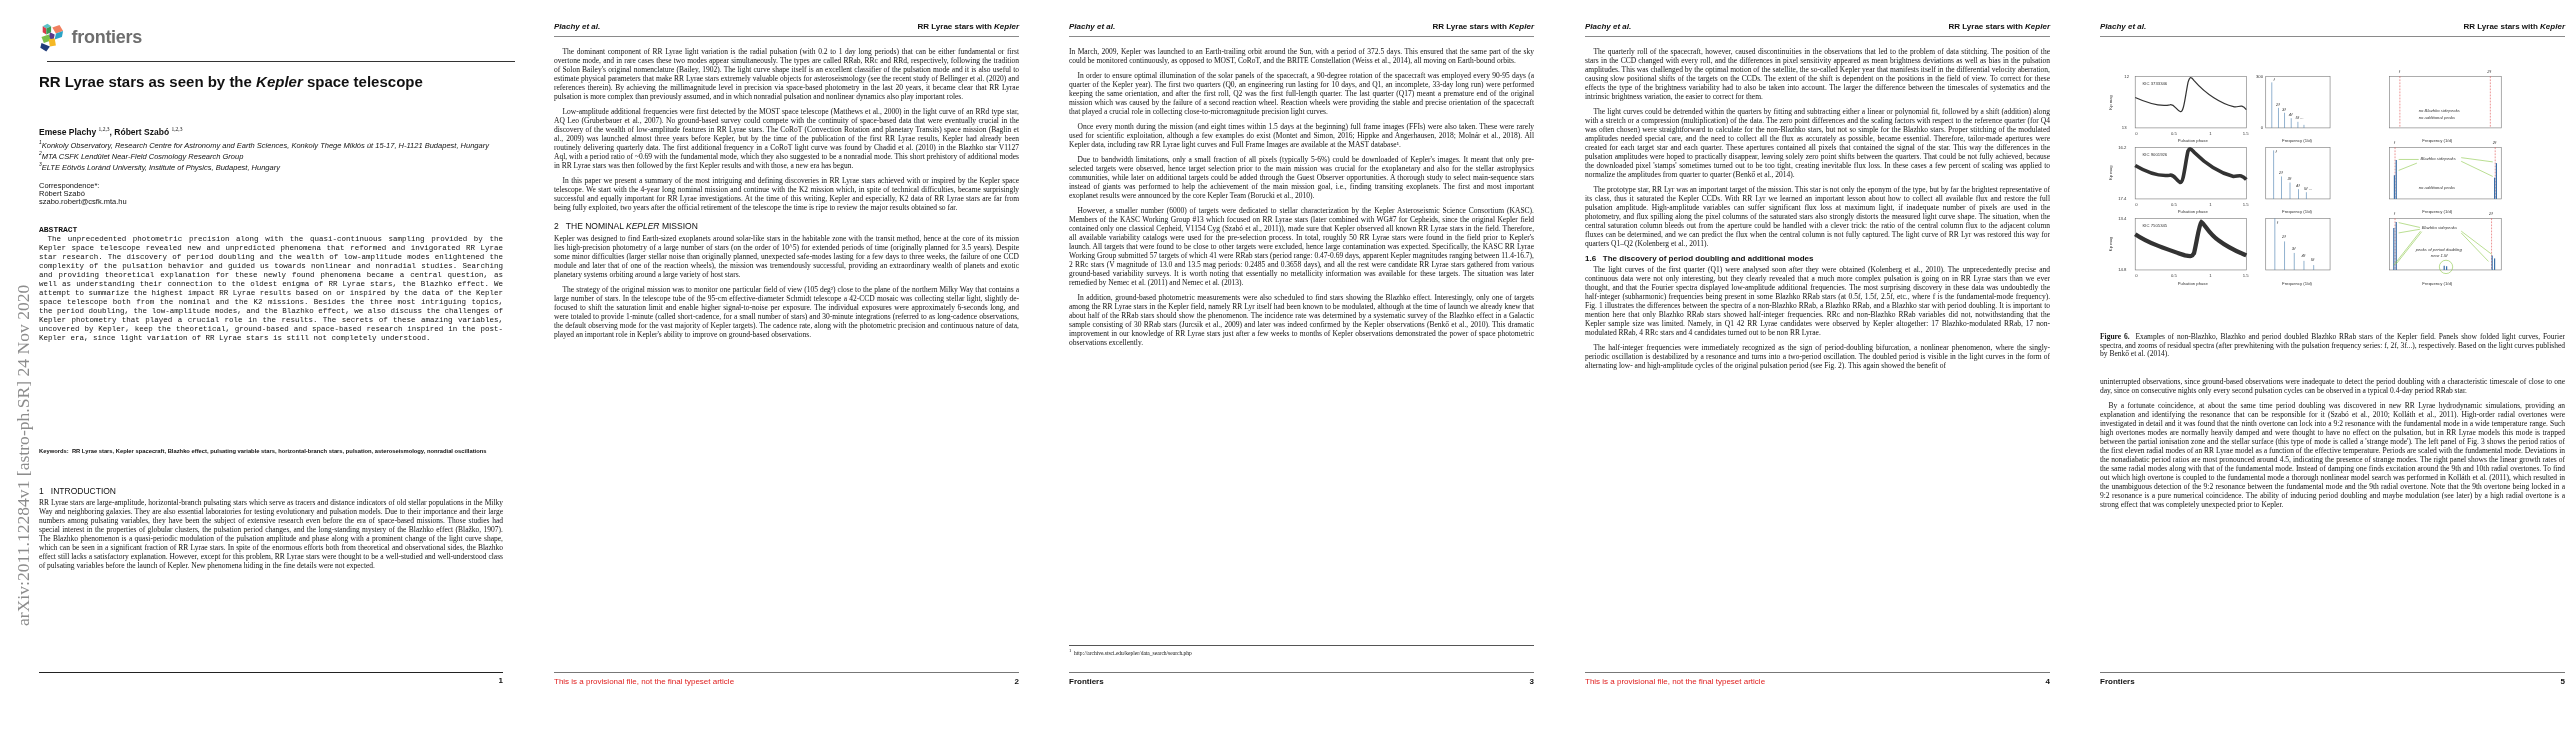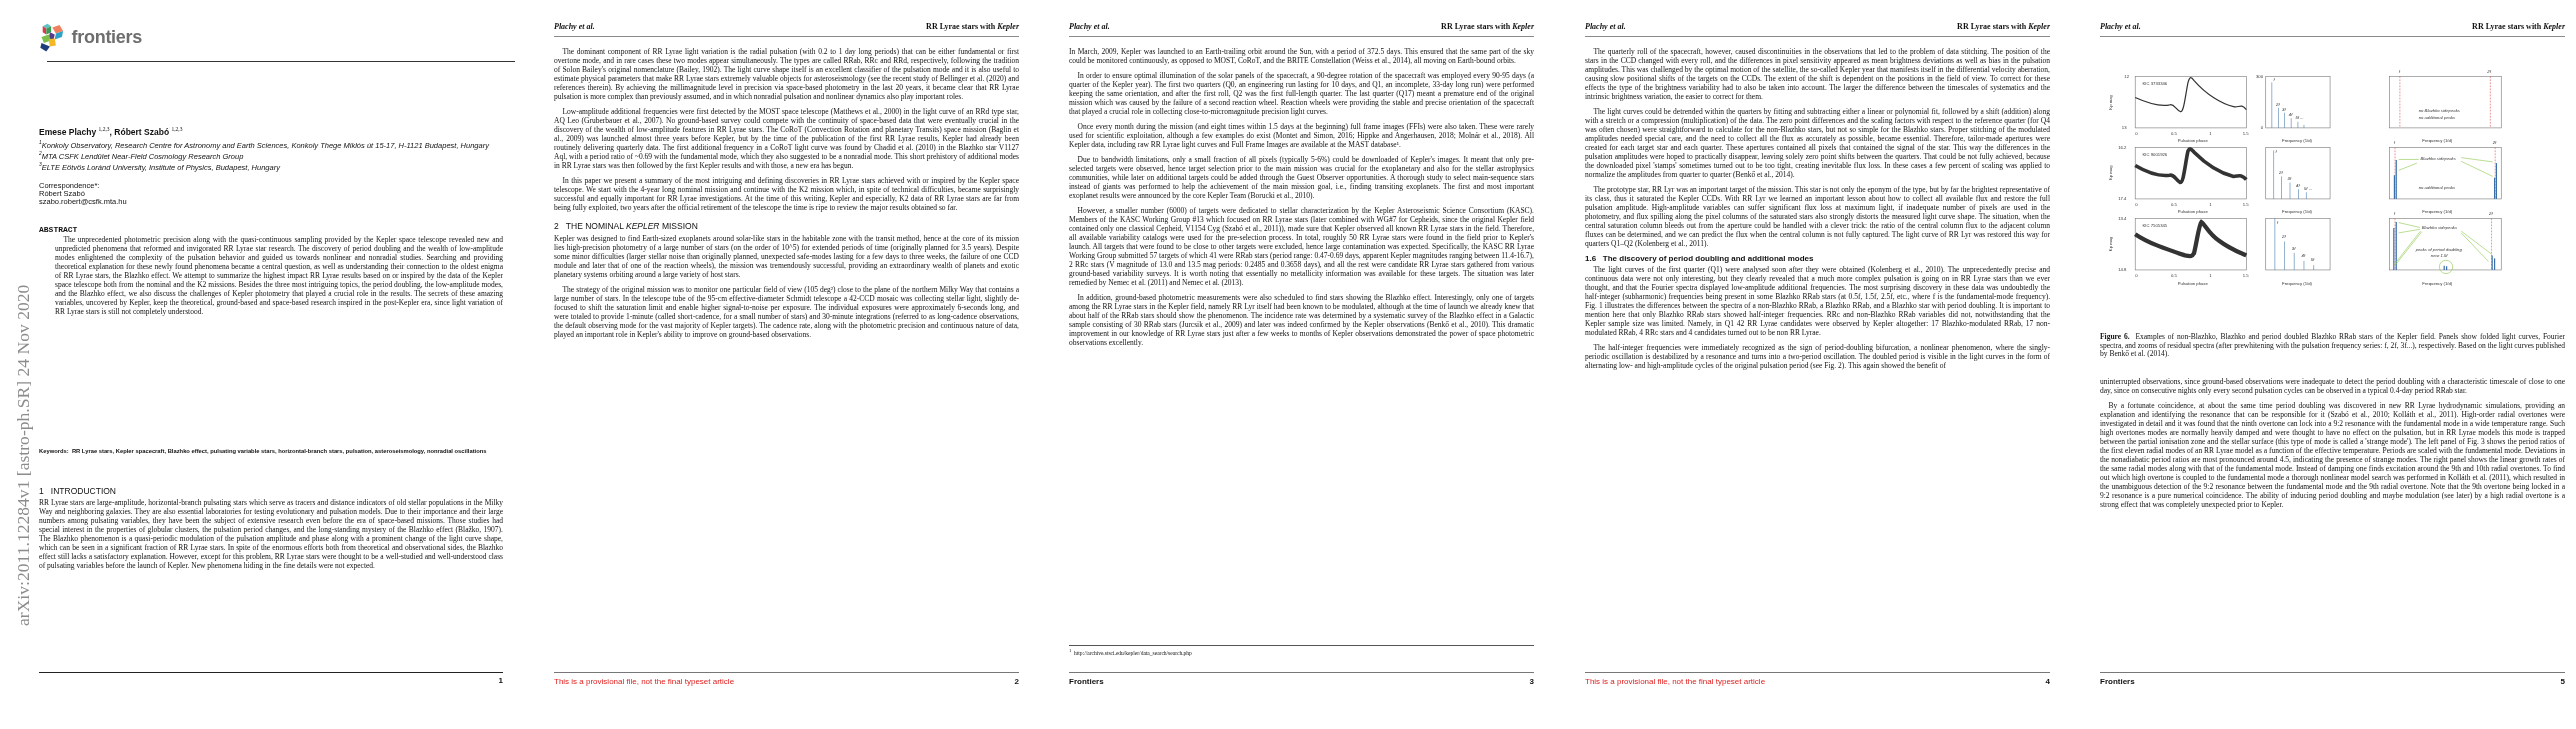--- a/index.html
+++ b/index.html
@@ -1,20 +1,20 @@
 <!DOCTYPE html>
 <html style="font-size:9.7px"><head>
 <meta charset="utf-8">
 <style>
   *{box-sizing:border-box;margin:0;padding:0}
   html,body{width:2576px;height:729px;background:#fff;overflow:hidden}
   body{position:relative;font-family:"Liberation Serif",serif;color:#111}
   .page{position:absolute;top:0;width:515px;height:729px;background:#fff;overflow:hidden}
   .content{position:absolute;left:39px;right:11px;top:0;bottom:0}
-  .hdr{position:absolute;left:0;right:0;top:22px;height:14.6px;border-bottom:1.2px solid #8a8a8a;font-family:Liberation Serif, serif;font-weight:bold;font-size:8px}
+  .hdr{position:absolute;left:0;right:0;top:22px;height:14.6px;border-bottom:1.2px solid #8a8a8a;font-family:Liberation Sans, sans-serif;font-weight:bold;font-size:8px}
   .hdr .l{position:absolute;left:0;top:0;font-style:italic}
   .hdr .r{position:absolute;right:0;top:0}
   .ftr{position:absolute;left:0;right:0;top:672px;border-top:1.2px solid #777;padding-top:5px;font-family:"Liberation Sans",sans-serif;font-size:8px;height:16px}
   .ftr .l{position:absolute;left:0;top:3.6px}
   .ftr .l.red{color:#e0201f}
   .ftr .l.b{font-weight:bold}
   .ftr .r{position:absolute;right:0;top:3.6px;font-weight:bold}
   .body p{font-size:7.5px;line-height:9px;text-align:justify;text-indent:8.5px;margin-bottom:6px}
   .body p.noind{text-indent:0}
   h2{font-family:"Liberation Sans",sans-serif;font-size:8.5px;font-weight:normal;margin:8.5px 0 3.6px}
@@ -24,21 +24,21 @@
   .logo{position:absolute;left:39px;top:19.4px;display:flex;align-items:center;gap:3.6px}
   .logo .word{font-family:"Liberation Sans",sans-serif;font-weight:bold;font-size:18px;color:#6e6e6e;letter-spacing:-0.3px}
   .logo-rule{position:absolute;left:47px;right:0;top:61px;border-top:1.2px solid #333}
   .title{position:absolute;left:39px;right:12px;top:72px;font-family:"Liberation Sans",sans-serif;font-weight:bold;font-size:15px;line-height:19px}
   .authors{position:absolute;left:39px;top:126px;font-family:"Liberation Sans",sans-serif;font-weight:bold;font-size:8.5px}
   .authors sup{font-family:"Liberation Serif",serif;font-weight:normal;font-size:5.5px}
   .affil{position:absolute;left:39px;right:12px;top:139px;font-family:"Liberation Sans",sans-serif;font-style:italic;font-size:7.5px;line-height:8.5px}
   .affil sup{font-size:4.9px}
   .corr{position:absolute;left:39px;top:182px;font-family:"Liberation Sans",sans-serif;font-size:7.5px;line-height:8px}
   .abs-h{position:absolute;left:39px;top:225px;font-family:Liberation Mono, monospace;font-weight:bold;font-size:8px}
-  .abs{position:absolute;left:55px;right:12px;top:235px;font-family:Liberation Serif, serif;font-size:7.5px;line-height:9px;text-align:justify;text-indent:8.5px}
+  .abs{position:absolute;left:39px;right:12px;top:235px;font-family:Liberation Mono, monospace;font-size:7.5px;line-height:9px;text-align:justify;text-indent:8.5px}
   .kw{position:absolute;left:39px;right:12px;top:445px;font-family:"Liberation Sans",sans-serif;font-size:5.8px;font-weight:bold;line-height:12px;text-align:justify}
   .intro{position:absolute;left:39px;right:12px;top:486px}
   .intro h2{margin:0 0 2.4px}
   .arxiv{position:absolute;left:13.4px;top:626px;transform:rotate(-90deg);transform-origin:0 0;font-family:"Liberation Serif",serif;font-size:17.6px;color:#8c8c8c;white-space:nowrap;width:437px}
   .p1-rule{position:absolute;left:39px;right:12px;top:672px;border-top:1.2px solid #222}
   .p1-num{position:absolute;right:12px;top:676px;font-family:"Liberation Sans",sans-serif;font-weight:bold;font-size:8px}
   
   .tb{position:absolute;left:0;right:0;top:47px}
   .fn{position:absolute;left:0;right:0;top:645px;border-top:0.6px solid #555;padding-top:2.4px;font-size:5.5px}
   
@@ -61,20 +61,23 @@
       <polygon points="28,24 40,20 38,30 26,34" fill="#2aa3c6"></polygon>
       <polygon points="18,22 26,26 24,36 16,32" fill="#5a3a8a"></polygon>
       <polygon points="4,30 16,26 20,36 8,40" fill="#7bbf4a"></polygon>
       <polygon points="16,34 26,32 28,44 18,46" fill="#f5b825"></polygon>
       <polygon points="4,40 18,46 12,54 2,48" fill="#1f3c7a"></polygon>
     </svg>
     <span class="word">frontiers</span>
   </div>
   <div class="logo-rule"></div>
 
+  <div class="title">
+    <span>RR Lyrae stars as seen by the </span><i>Kepler</i><span> space telescope</span>
+  </div>
 
   <div class="authors">
     <span>Emese Plachy</span>&nbsp;<sup>1,2,3</sup><span>, </span><span>Róbert Szabó</span>&nbsp;<sup>1,2,3</sup>
   </div>
 
   <div class="affil">
     <div><sup>1</sup><span>Konkoly Observatory, Research Centre for Astronomy and Earth Sciences, Konkoly Thege Miklós út 15-17, H-1121 Budapest, Hungary</span></div>
     <div><sup>2</sup><span>MTA CSFK Lendület Near-Field Cosmology Research Group</span></div>
     <div><sup>3</sup><span>ELTE Eötvös Loránd University, Institute of Physics, Budapest, Hungary</span></div>
   </div>

